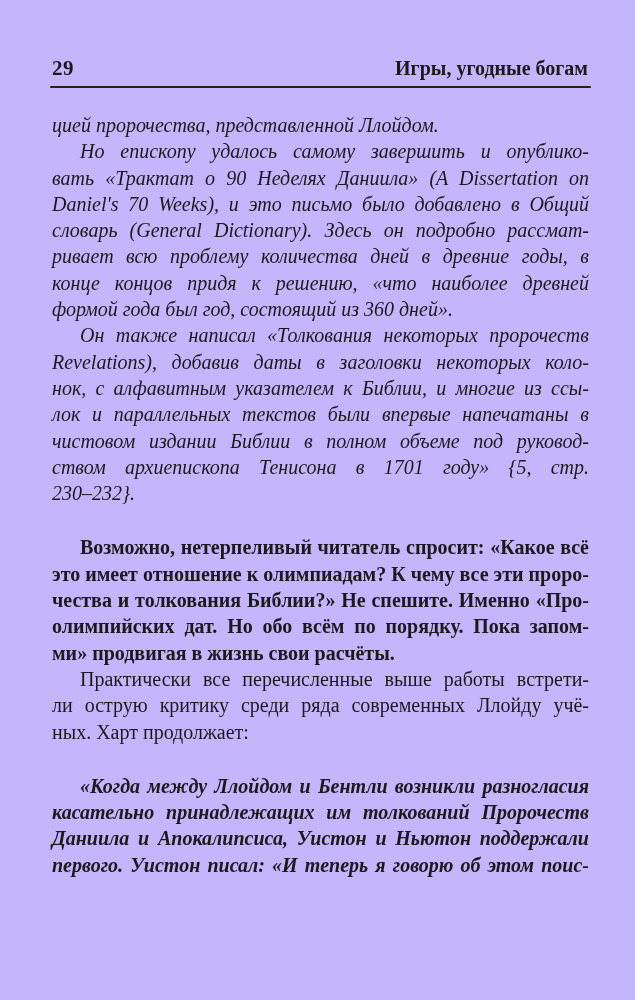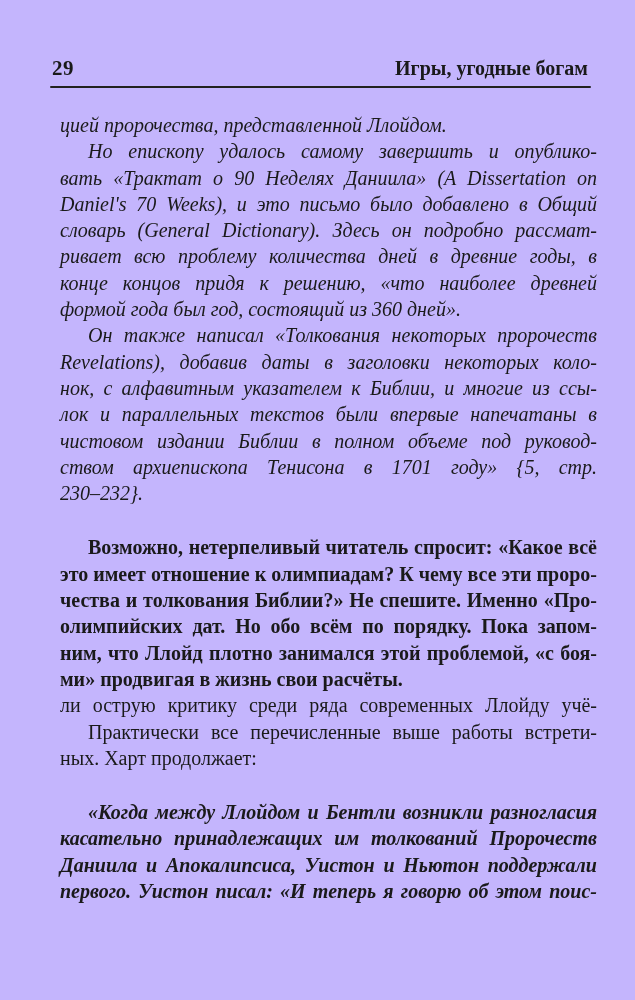--- a/index.html
+++ b/index.html
@@ -39,21 +39,21 @@
     position: absolute;
     left: 50px;
     right: 44px;
     top: 86px;
     height: 2px;
     background: #222220;
     border-radius: 2px;
   }
   .page-body {
     position: absolute;
-    left: 60px;
+    left: 52px;
     top: 112px;
     width: 537px;
   }
   .para { margin: 0; }
   .para.gap { margin-top: 28px; font-weight: bold; }
   .line {
     font-size: 20px;
     line-height: 26.3px;
     white-space: nowrap;
     text-align: left;
@@ -95,26 +95,25 @@
         <div class="line just">лок и параллельных текстов были впервые напечатаны в</div>
         <div class="line just">чистовом издании Библии в полном объеме под руковод-</div>
         <div class="line just">ством архиепископа Тенисона в 1701 году» {5, стр.</div>
         <div class="line">230–232}.</div>
       </div>
       <div class="para regular gap">
         <div class="line just ind">Возможно, нетерпеливый читатель спросит: «Какое всё</div>
         <div class="line just">это имеет отношение к олимпиадам? К чему все эти проро-</div>
         <div class="line just">чества и толкования Библии?» Не спешите. Именно «Про-</div>
         <div class="line just">олимпийских дат. Но обо всём по порядку. Пока запом-</div>
-        <div class="line just">ним, что Ллойд плотно занимался этой проблемой, «с боя-</div>
         <div class="line">ми» продвигая в жизнь свои расчёты.</div>
       </div>
       <div class="para regular">
+        <div class="line just ind">Практически все перечисленные выше работы встрети-</div>
         <div class="line just">ли острую критику среди ряда современных Ллойду учё-</div>
-        <div class="line just ind">Практически все перечисленные выше работы встрети-</div>
         <div class="line">ных. Харт продолжает:</div>
       </div>
       <div class="para italic gap">
         <div class="line just ind">«Когда между Ллойдом и Бентли возникли разногласия</div>
         <div class="line just">касательно принадлежащих им толкований Пророчеств</div>
         <div class="line just">Даниила и Апокалипсиса, Уистон и Ньютон поддержали</div>
         <div class="line just">первого. Уистон писал: «И теперь я говорю об этом поис-</div>
       </div>
     </main>
 </div>

